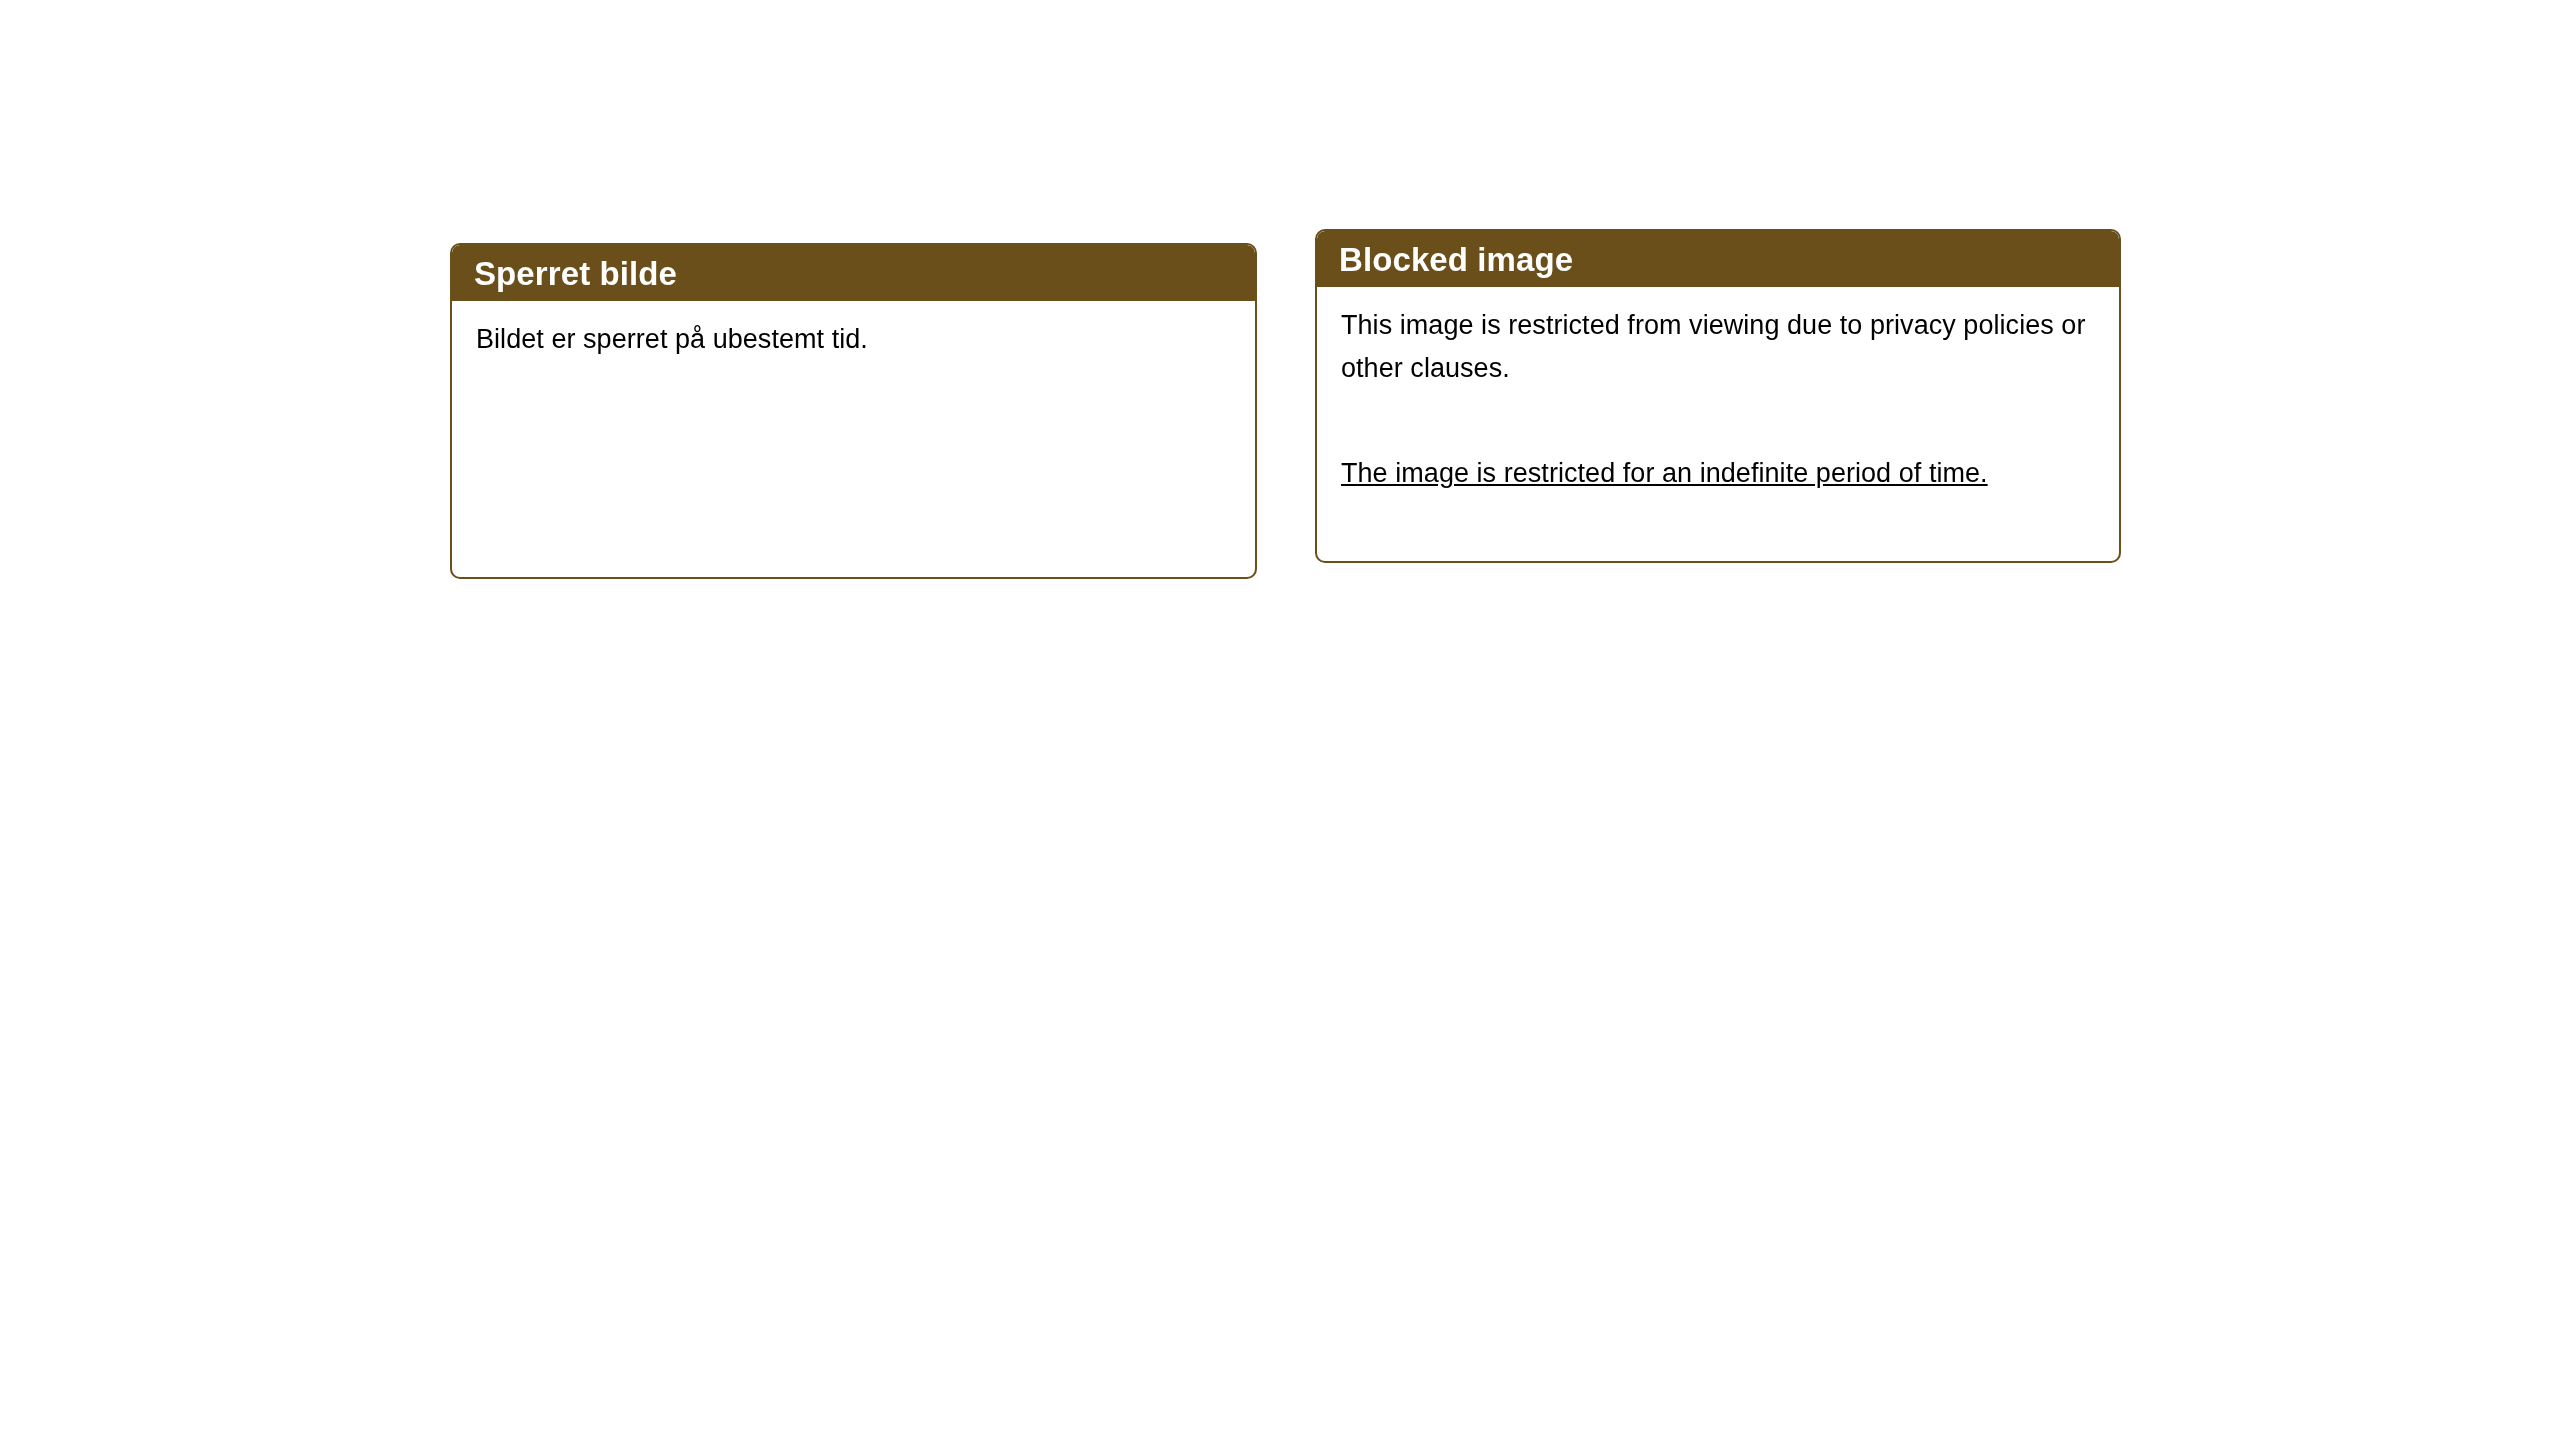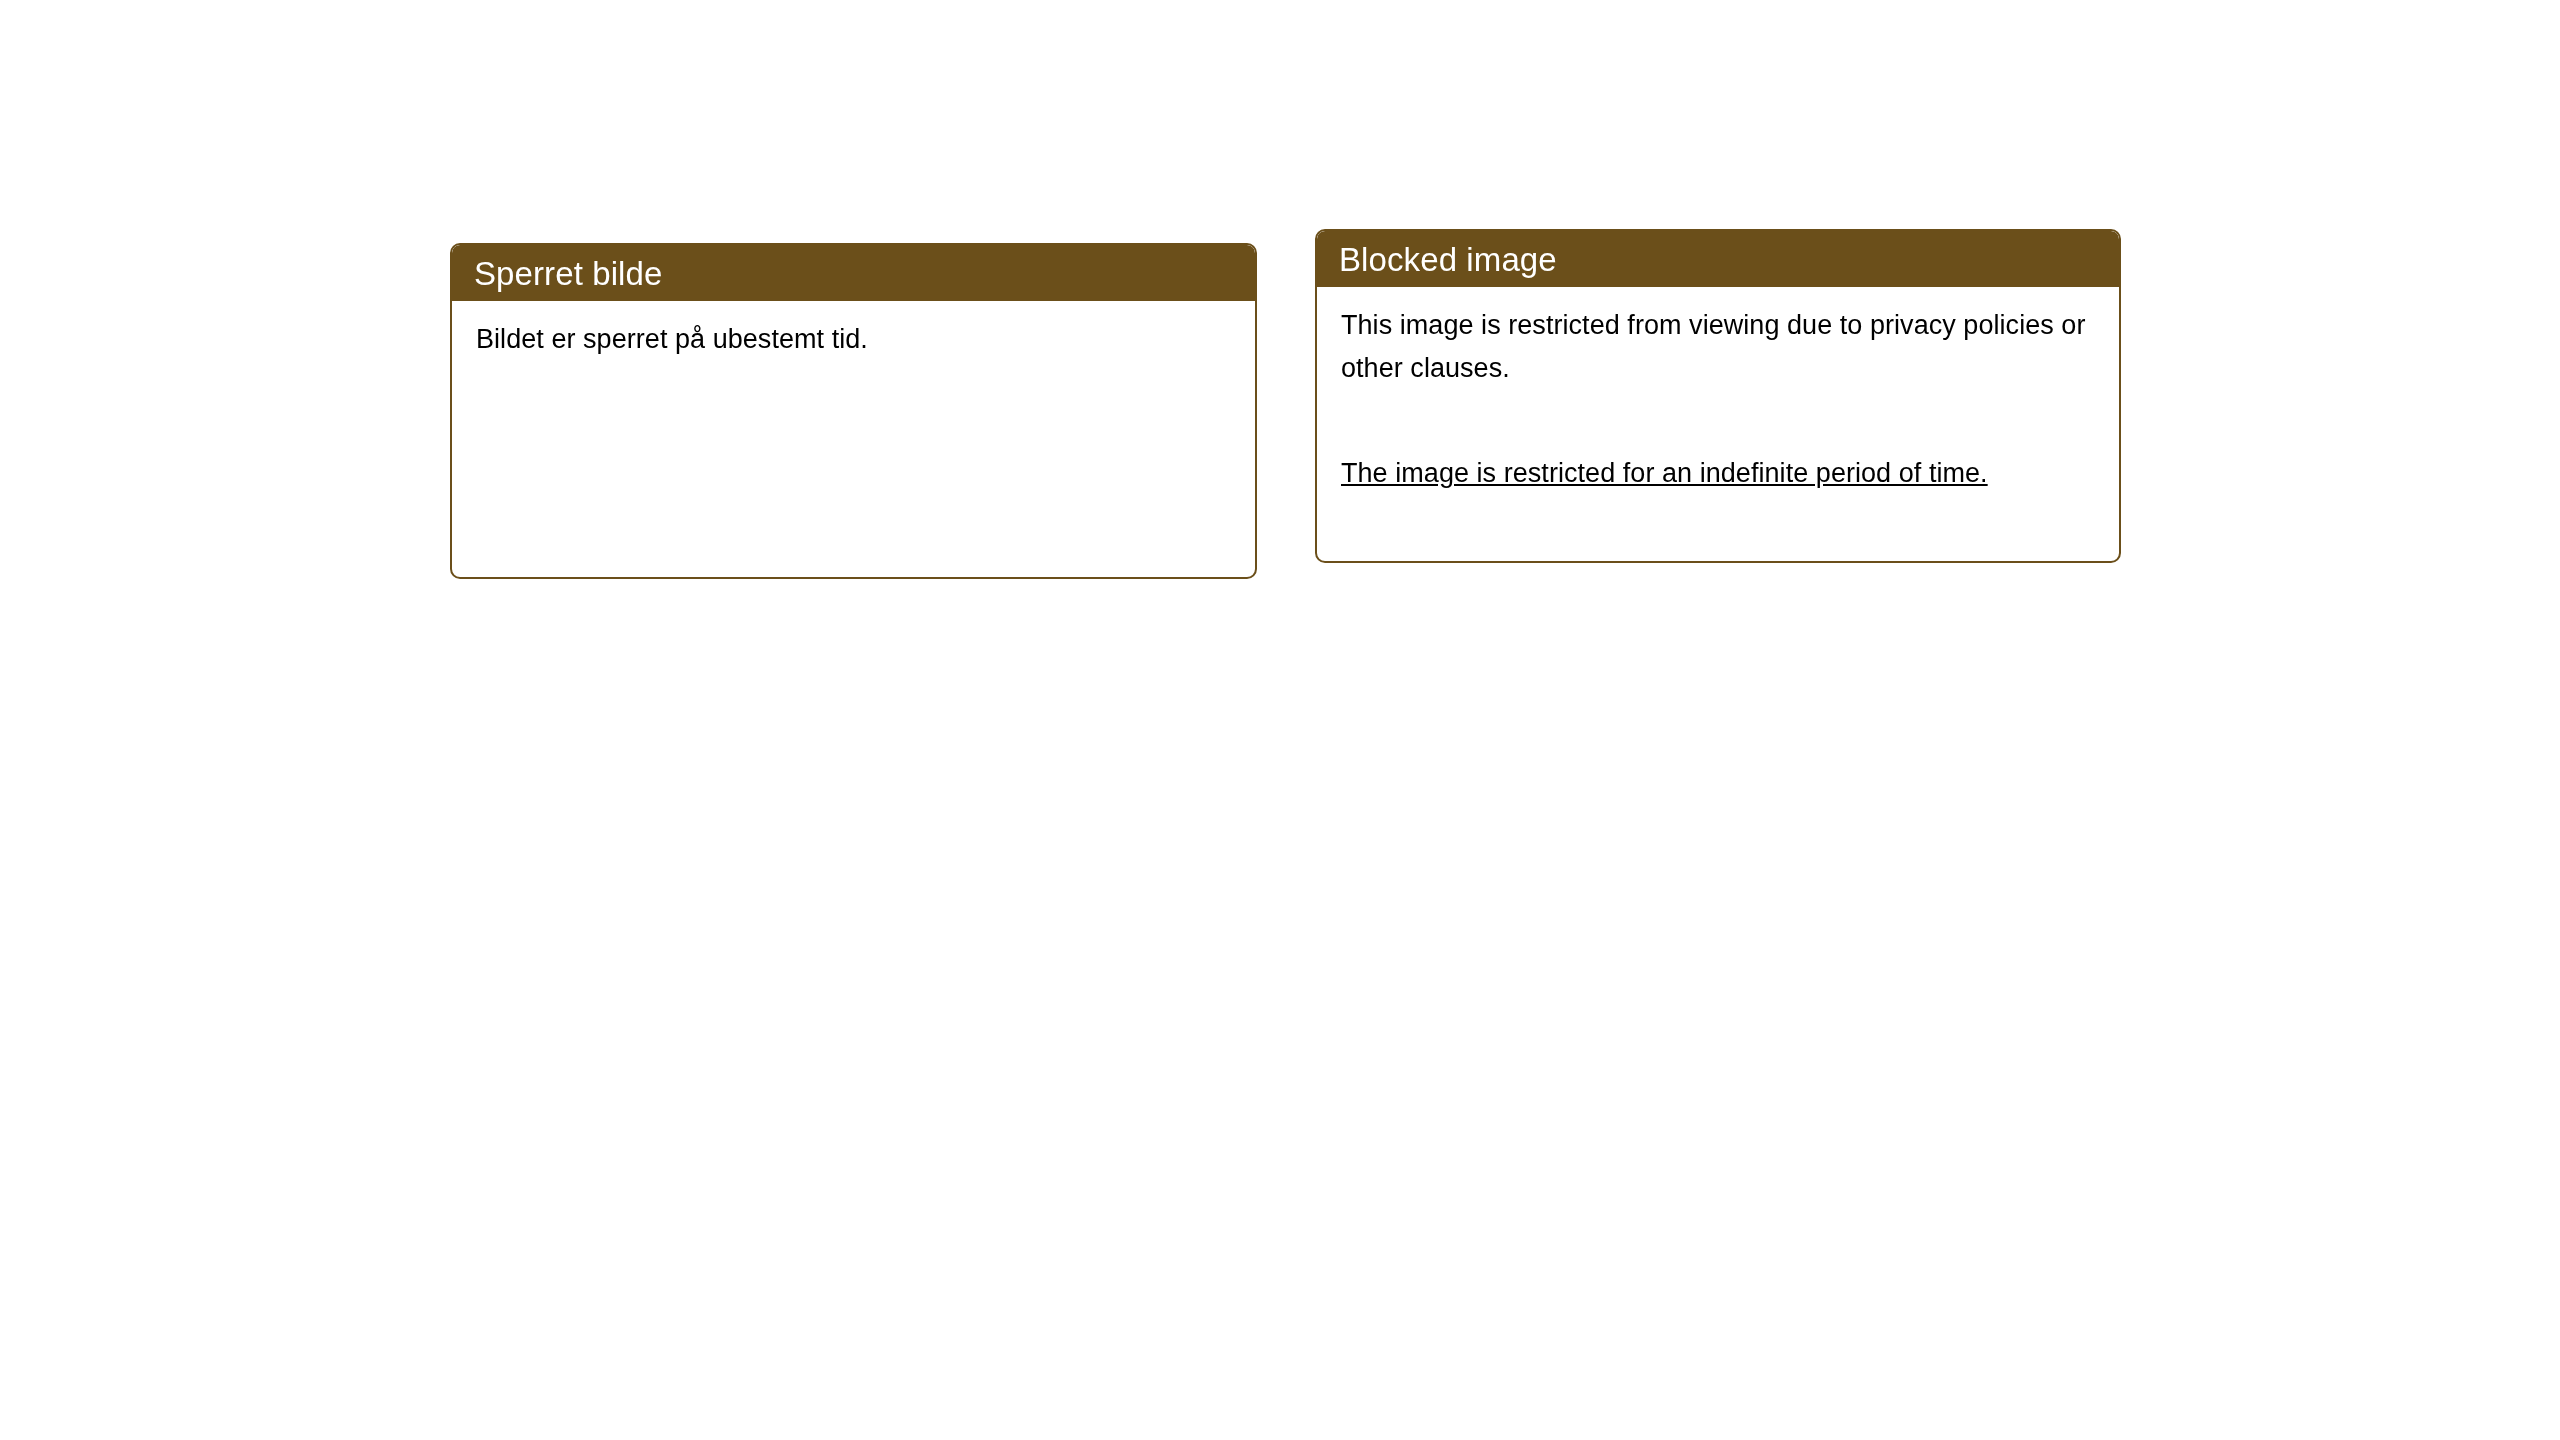--- a/index.html
+++ b/index.html
@@ -41,21 +41,21 @@
     height: 56px;
     display: flex;
     align-items: center;
     padding: 0 0 0 22px;
   }
 
   .card-title {
     color: #ffffff;
     font-size: 33px;
     line-height: 1;
-    font-weight: 400;
+    font-weight: 700;
     letter-spacing: 0.1px;
     white-space: nowrap;
   }
 
   .card-body {
     box-sizing: border-box;
     background: #ffffff;
     padding: 17px 24px 0 24px;
   }
 

